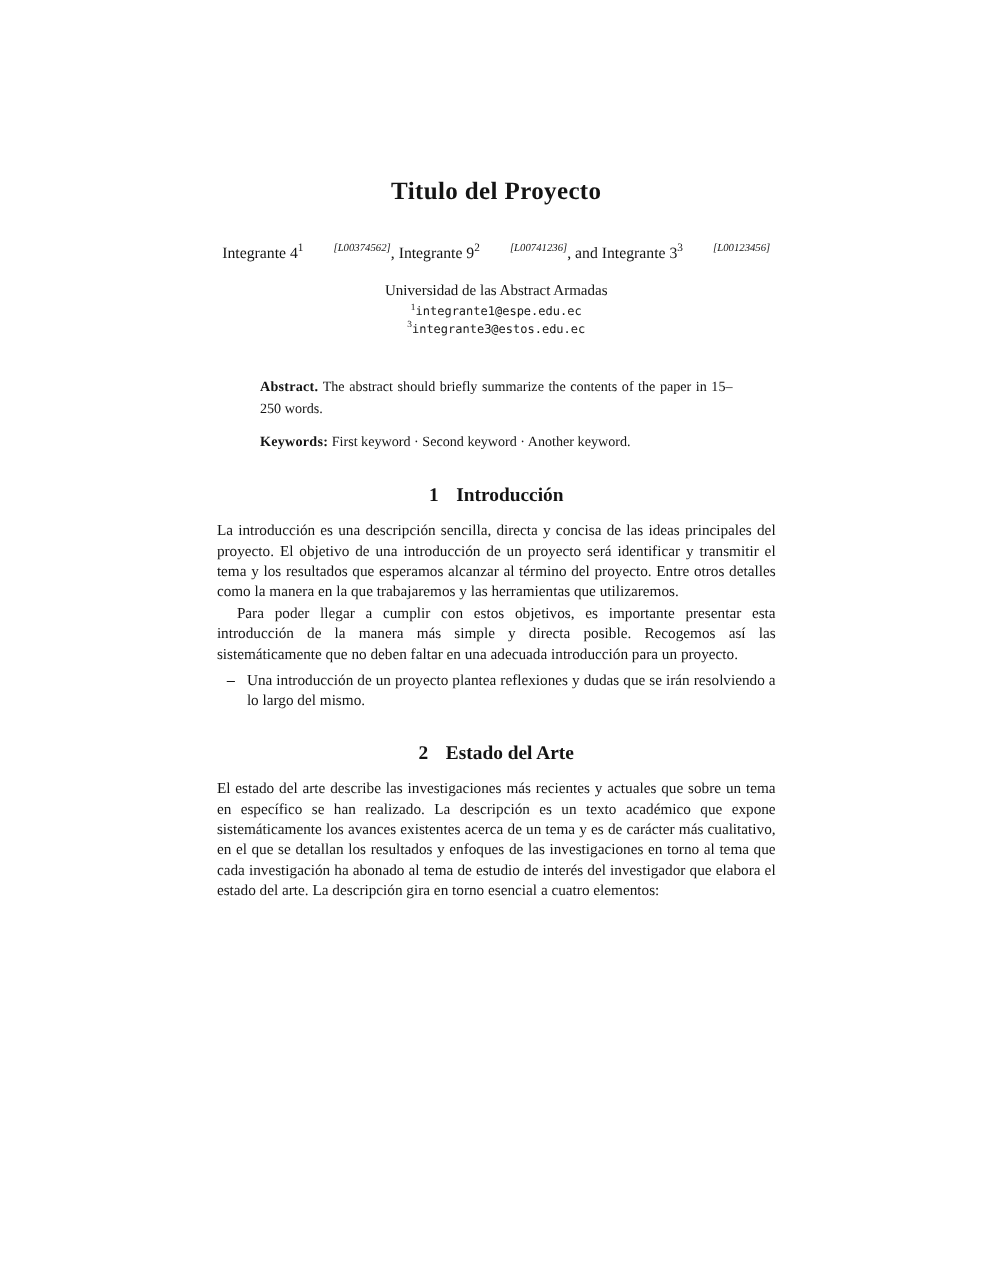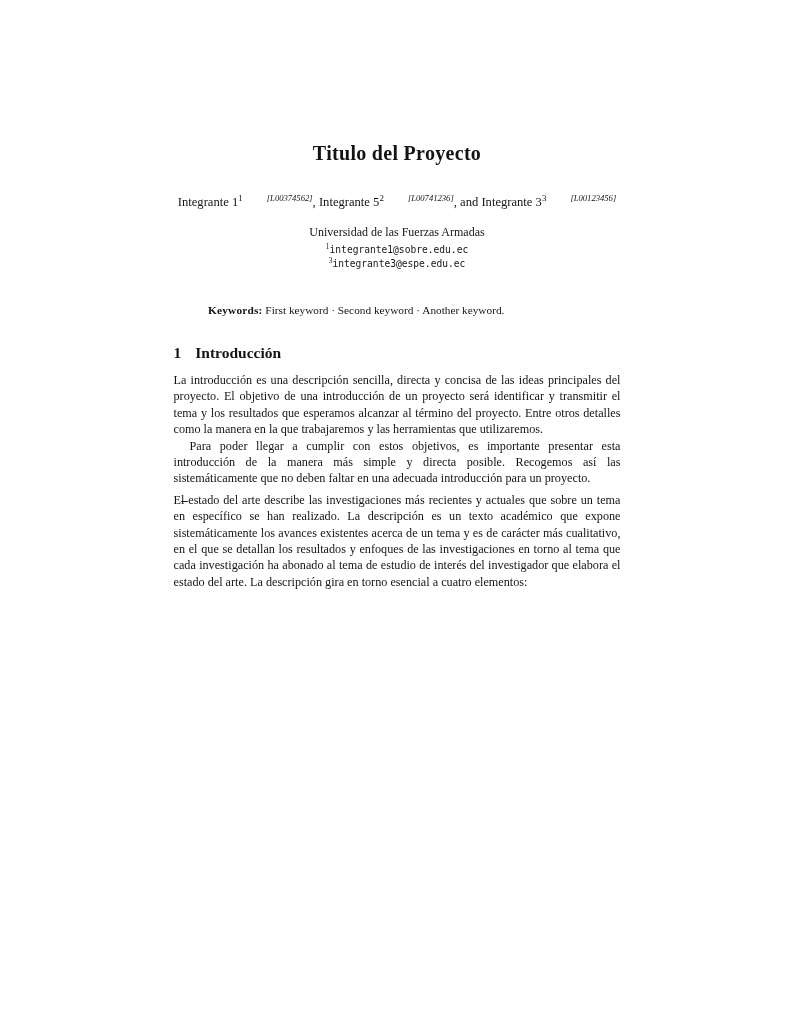--- a/index.html
+++ b/index.html
@@ -53,21 +53,21 @@
     margin: 0 auto;
     font-size: 12.2px;
     line-height: 16.4px;
     text-align: justify;
   }
   .sec-heading {
     margin-top: 26px;
     margin-bottom: 11px;
     font-size: 15.5px;
     font-weight: bold;
-    text-align: left;
+    text-align: center;
   }
   .sec-num { display: inline-block; margin-right: 14px; }
   .main p { margin: 0; }
   .main p.indent { text-indent: 16px; }
   .main ul {
     list-style: none;
     margin: 5px 0 5px 0;
     padding: 0 0 0 8px;
   }
   .main li {
@@ -83,47 +83,49 @@
     height: 9px;
   }
 </style>
 </head>
 <body>
 
 <div class="page">
 
   <div class="title">Titulo del Proyecto</div>
 
-  <div class="authors"><span>Integrante 1</span><sup class="a-sup"><span>1</span><span class="orcid">[L00374562]</span></sup><span>, </span><span>Integrante 5</span><sup class="a-sup"><span>2</span><span class="orcid">[L00741236]</span></sup><span>, and </span><span>Integrante 3</span><sup class="a-sup"><span>3</span><span class="orcid">[L00123456]</span></sup></div>
+  <div class="authors"><span>Integrante 4</span><sup class="a-sup"><span>1</span><span class="orcid">[L00374562]</span></sup><span>, </span><span>Integrante 9</span><sup class="a-sup"><span>2</span><span class="orcid">[L00741236]</span></sup><span>, and </span><span>Integrante 3</span><sup class="a-sup"><span>3</span><span class="orcid">[L00123456]</span></sup></div>
 
-  <div class="affiliation">Universidad de las Fuerzas Armadas</div>
+  <div class="affiliation">Universidad de las Abstract Armadas</div>
 
   <div class="emails">
-    <div class="email-line"><sup>1</sup><span class="addr">integrante1@sobre.edu.ec</span></div>
-    <div class="email-line"><sup>3</sup><span class="addr">integrante3@espe.edu.ec</span></div>
+    <div class="email-line"><sup>1</sup><span class="addr">integrante1@espe.edu.ec</span></div>
+    <div class="email-line"><sup>3</sup><span class="addr">integrante3@estos.edu.ec</span></div>
   </div>
 
   <div class="abstract-block">
+    <p><b>Abstract.</b> <span>The abstract should briefly summarize the contents of the paper in 15–250 words.</span></p>
     <p class="keywords"><b>Keywords:</b> <span>First keyword · Second keyword · Another keyword.</span></p>
   </div>
 
   <div class="main">
 
     <div class="sec-heading"><span class="sec-num">1</span><span>Introducción</span></div>
 
     <p>La introducción es una descripción sencilla, directa y concisa de las ideas principales del proyecto. El objetivo de una introducción de un proyecto será identificar y transmitir el tema y los resultados que esperamos alcanzar al término del proyecto. Entre otros detalles como la manera en la que trabajaremos y las herramientas que utilizaremos.</p>
     <p class="indent">Para poder llegar a cumplir con estos objetivos, es importante presentar esta introducción de la manera más simple y directa posible. Recogemos así las sistemáticamente que no deben faltar en una adecuada introducción para un proyecto.</p>
 
     <ul>
       <li><span class="dash">–</span></li>
       <li><span class="dash">–</span></li>
-      <li><span class="dash">–</span></li>
+      <li><span class="dash">–</span><span>Una introducción de un proyecto plantea reflexiones y dudas que se irán resolviendo a lo largo del mismo.</span></li>
     </ul>
 
 
+    <div class="sec-heading"><span class="sec-num">2</span><span>Estado del Arte</span></div>
 
     <p>El estado del arte describe las investigaciones más recientes y actuales que sobre un tema en específico se han realizado. La descripción es un texto académico que expone sistemáticamente los avances existentes acerca de un tema y es de carácter más cualitativo, en el que se detallan los resultados y enfoques de las investigaciones en torno al tema que cada investigación ha abonado al tema de estudio de interés del investigador que elabora el estado del arte. La descripción gira en torno esencial a cuatro elementos:</p>
 
   </div>
 
   <div class="blue-bar" style="background-color: rgb(68, 114, 196);"></div>
 
 </div>
 
 </body></html>

